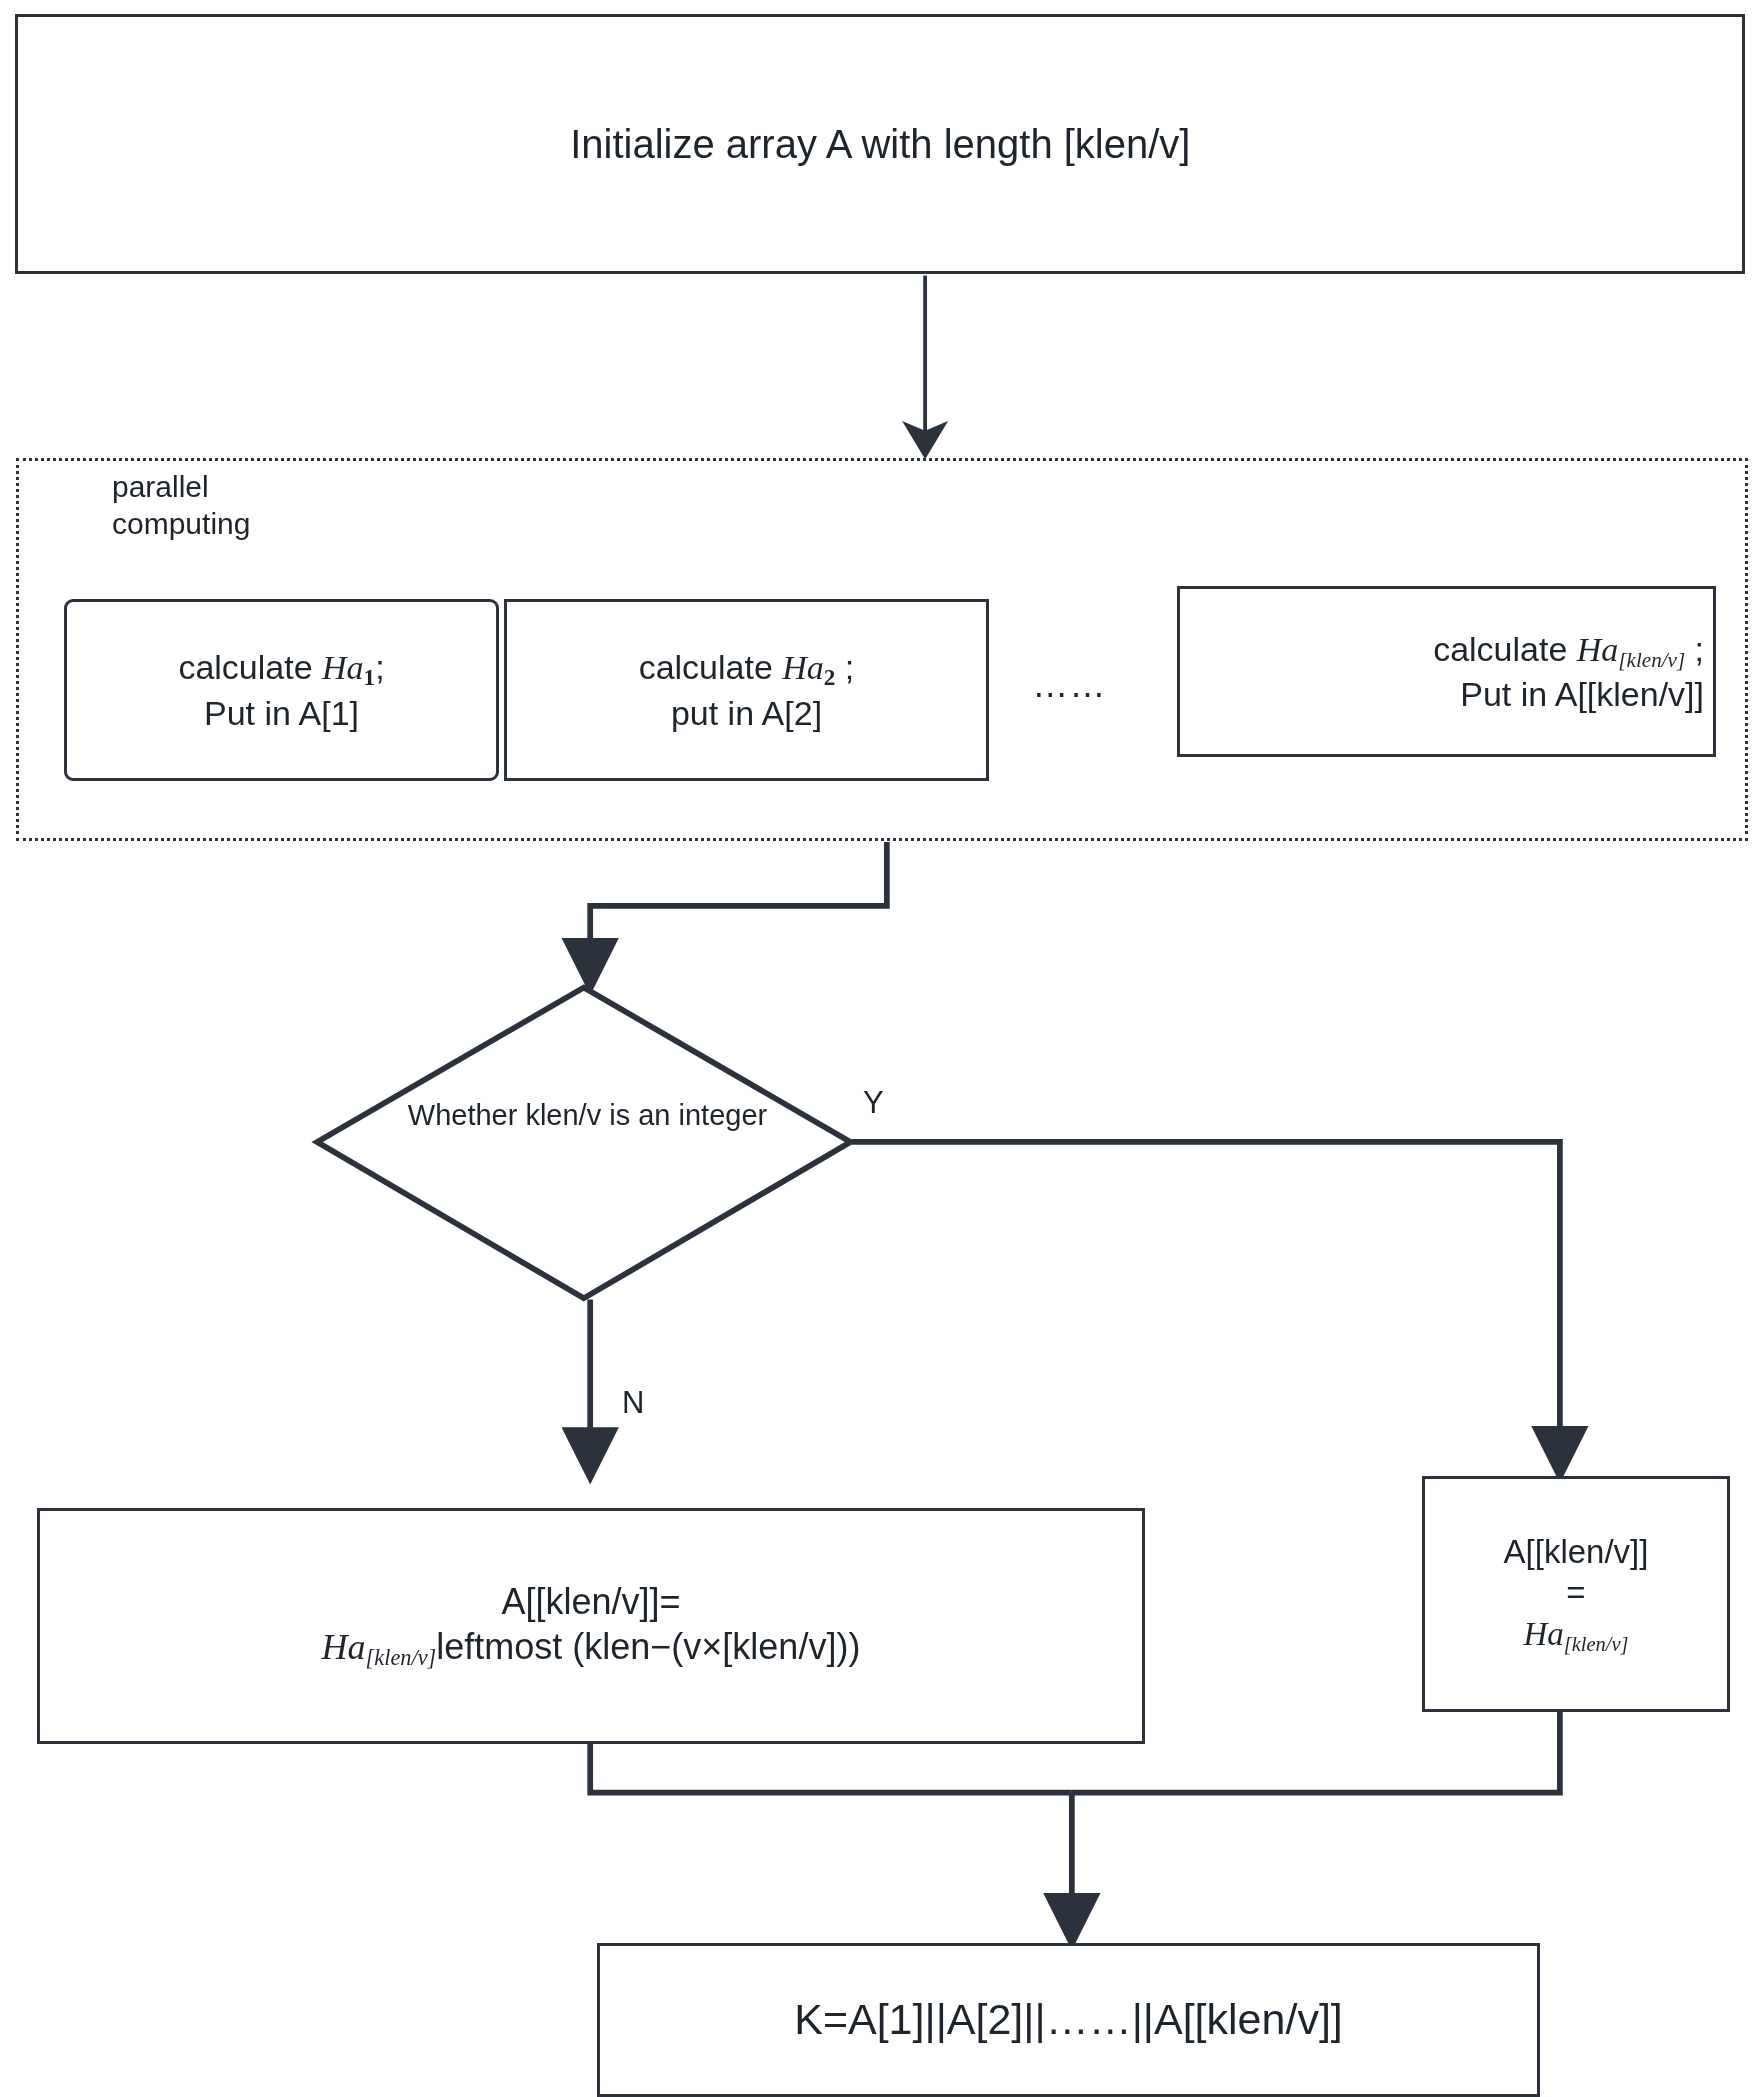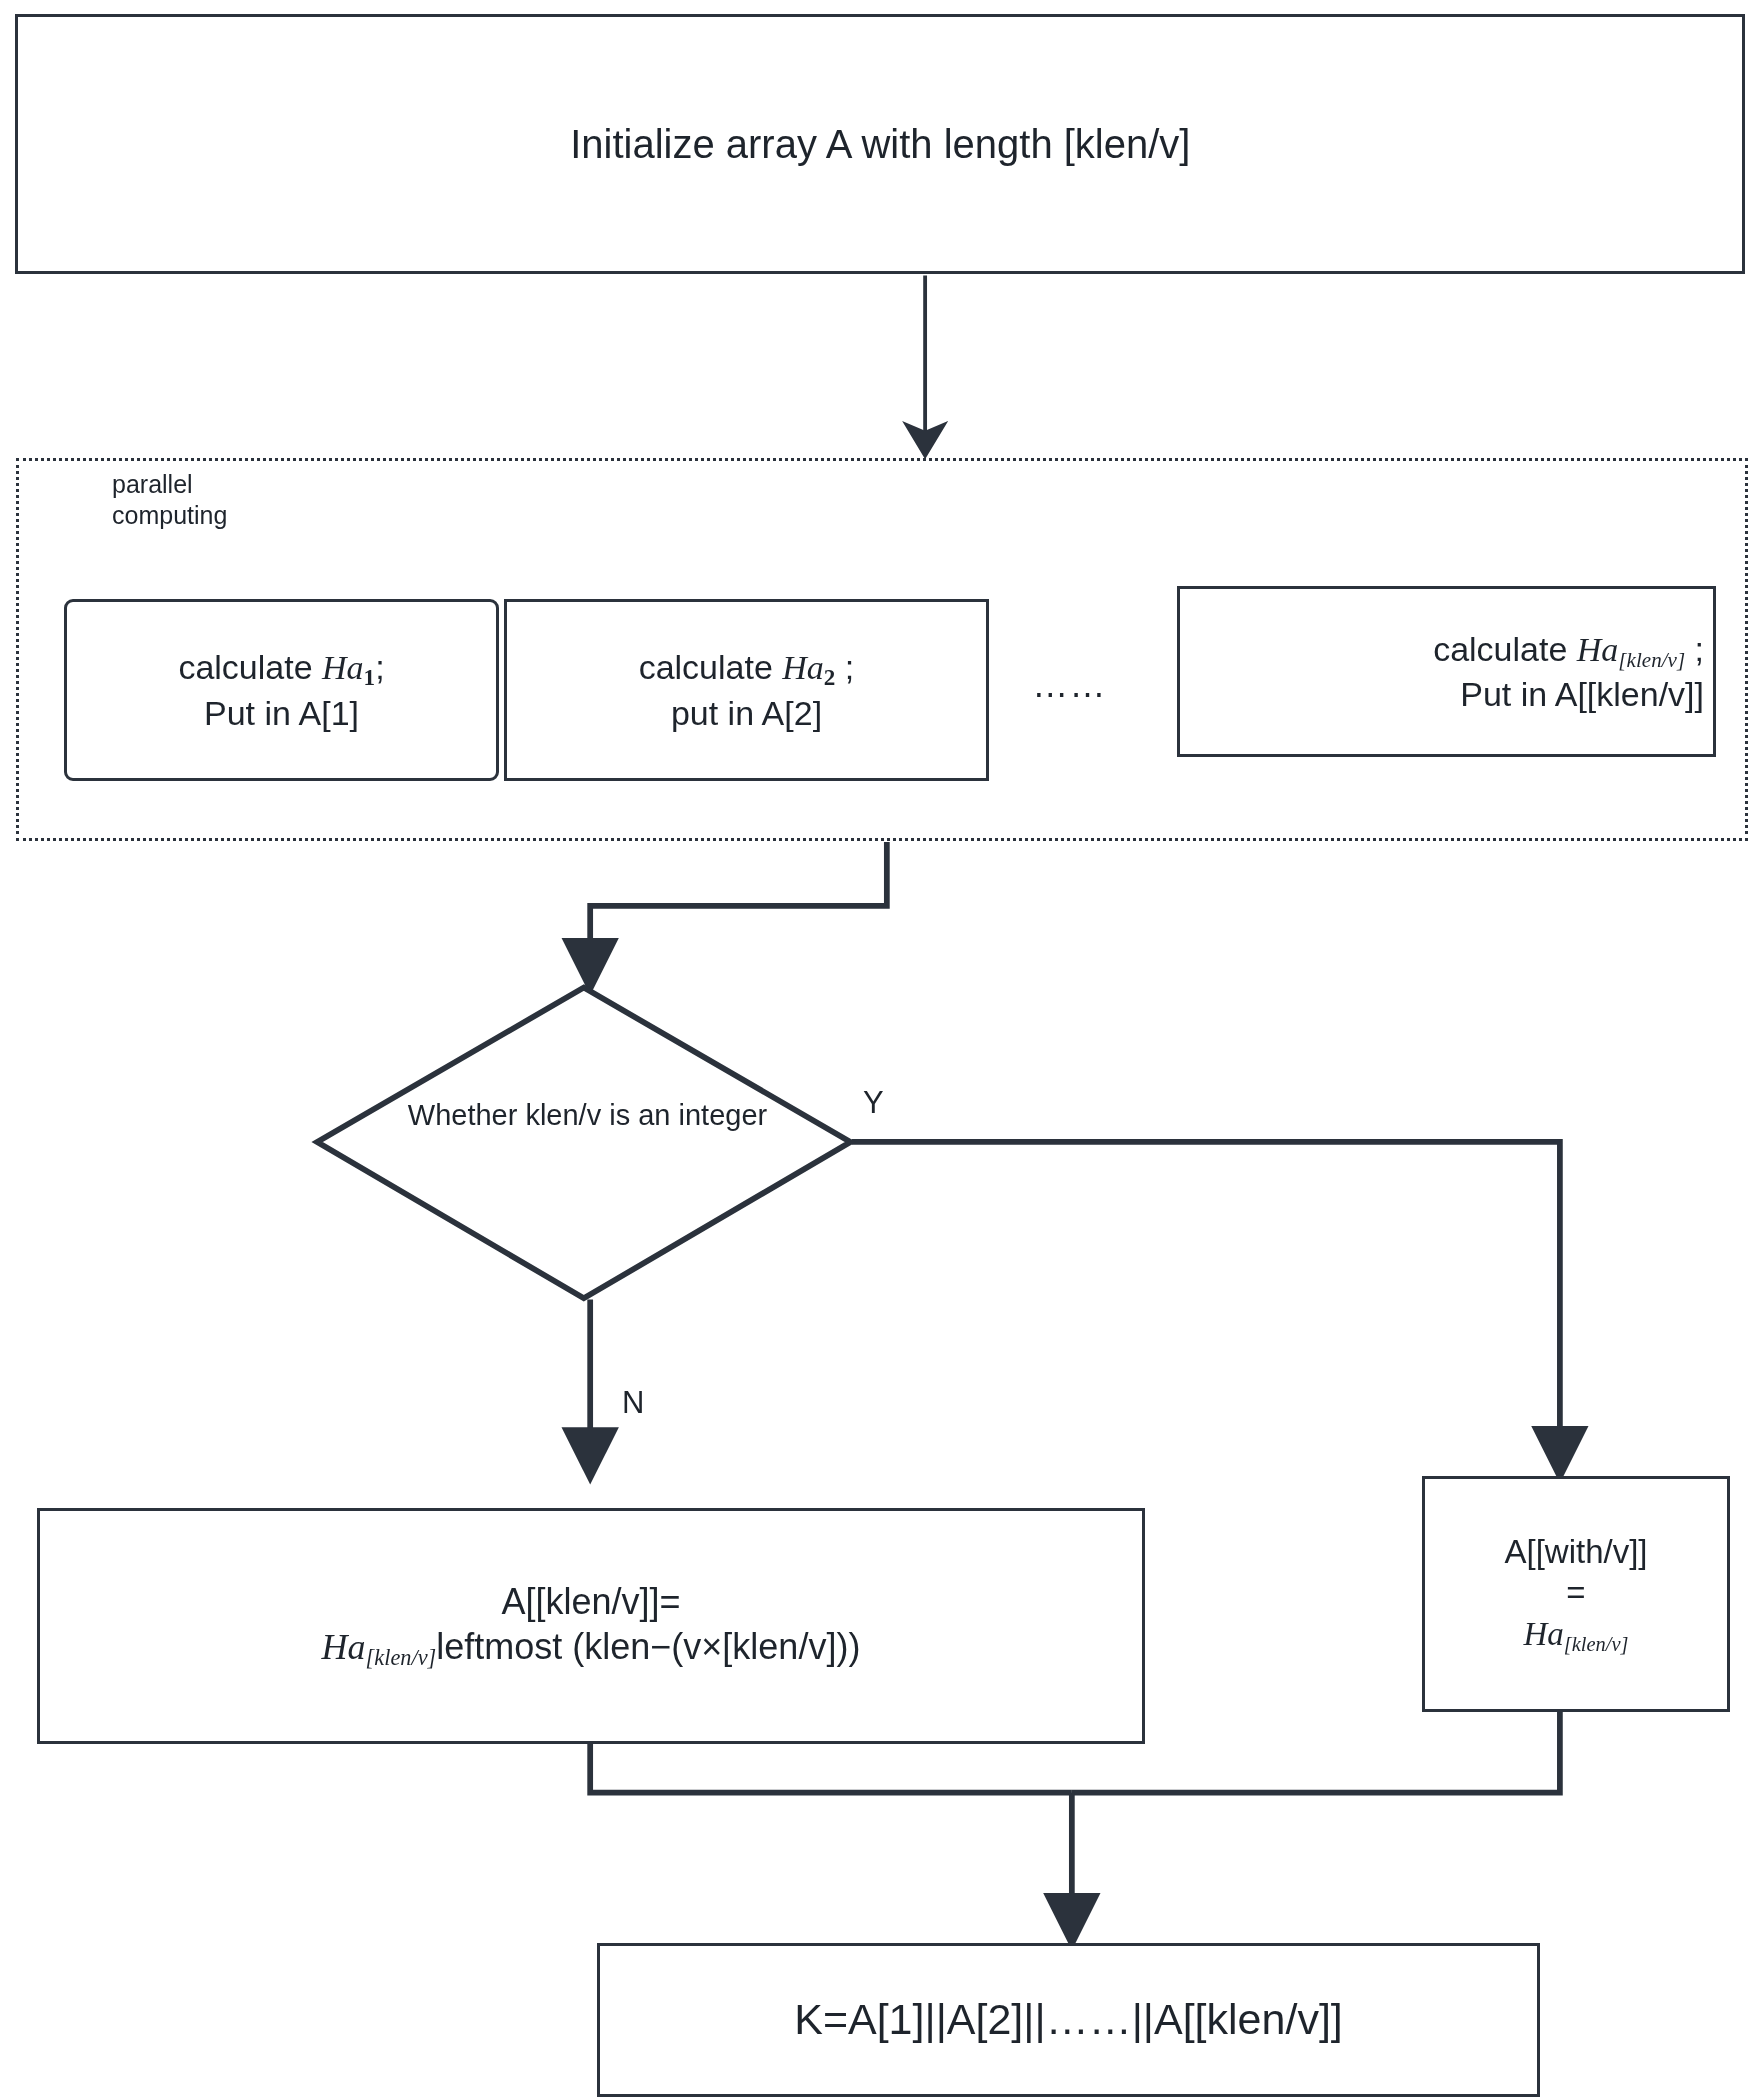--- a/index.html
+++ b/index.html
@@ -38,21 +38,21 @@
   #parallel-region{
     position:absolute;
     left:16px; top:458px; width:1732px; height:383px;
     border:3.8px dotted #2b323c;
     box-sizing:border-box;
     background:transparent;
   }
   #parallel-label{
     position:absolute;
     left:112px; top:469px;
-    font-size:25px;
+    font-size:30px;
     line-height:1.22;
     text-align:left;
     white-space:pre-line;
     color:#1e242c;
   }
 
   #box-p1{ left:64px; top:599px; width:435px; height:182px; font-size:34px;border-radius:9px; }
   #box-p2{ left:504px; top:599px; width:485px; height:182px; font-size:34px; }
   #box-p3{ left:1177px; top:586px; width:539px; height:171px; font-size:34px;text-align:right; }
 
@@ -188,21 +188,21 @@
     <span class="txt">
       <span class="stack">A[[klen/v]]=</span>
       <span class="stack">
         <span class="mi">Ha</span><span class="sub">[klen/v]</span><span>leftmost  (klen−(v×[klen/v]))</span>
       </span>
     </span>
   </div>
 
   <div class="node" id="box-then">
     <span class="txt">
-      <span class="stack">A[[with/v]]</span>
+      <span class="stack">A[[klen/v]]</span>
       <span class="stack">=</span>
       <span class="stack">
         <span class="mi">Ha</span><span class="sub">[klen/v]</span>
       </span>
     </span>
   </div>
 
   <div class="node" id="box-final">
     <span class="txt">K=A[1]||A[2]||……||A[[klen/v]]</span>
   </div>

